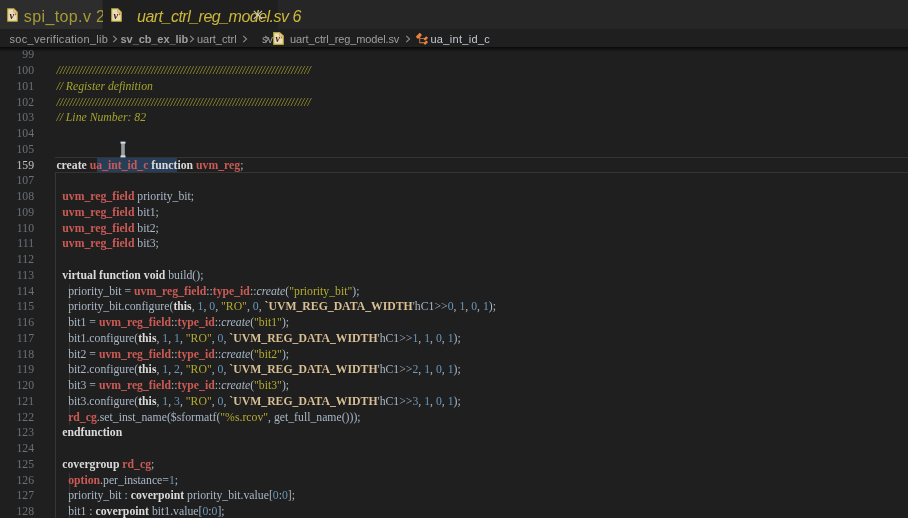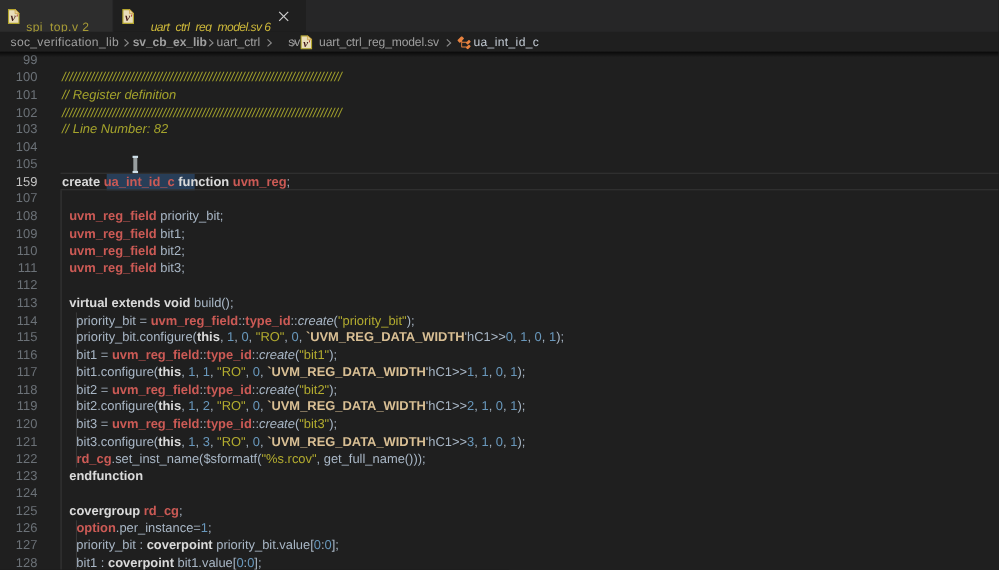--- a/index.html
+++ b/index.html
@@ -3,35 +3,35 @@
 <meta charset="utf-8">
 <style>
   html,body{margin:0;padding:0;background:#1f1f1f;}
   #app{position:relative;width:908px;height:518px;overflow:hidden;background:#1f1f1f;
        font-family:"Liberation Sans",sans-serif;}
   
   #tabbar{position:absolute;left:0;top:0;width:908px;height:29px;background:#262627;}
   .tab{position:absolute;top:0;height:29px;}
   #tab1{left:0;width:101.5px;background:#2d2d2d;}
   #tab2{left:102.5px;width:175.5px;background:#1f1f1f;}
-  .tablabel{position:absolute;top:19px;font-size:11px;white-space:pre;}
+  .tablabel{position:absolute;top:8px;font-size:16px;white-space:pre;}
   #tab1 .tablabel{left:23.8px;color:#a79b36;letter-spacing:0.38px;}
   #tab2 .tablabel{left:34.5px;color:#cdb83a;letter-spacing:-0.51px;font-style:italic;}
   .ticon{position:absolute;top:7.5px;}
   #tab1 .ticon{left:6.5px;}
   #tab2 .ticon{left:8.5px;}
   
   #crumbs{position:absolute;left:0;top:29px;width:908px;height:18.4px;background:#1f1f1f;}
   .bc{position:absolute;top:3.5px;font-size:11px;color:#9f9f9f;white-space:pre;}
   
   #shadow{position:absolute;left:0;top:47.4px;width:908px;height:5px;
           background:linear-gradient(to bottom,rgba(0,0,0,0.72),rgba(0,0,0,0));}
   
   #editor{position:absolute;left:0;top:47.4px;width:908px;height:471px;}
-  .mono{font-family:Liberation Sans, sans-serif;font-size:11.74px;line-height:15.75px;}
+  .mono{font-family:Liberation Serif, serif;font-size:11.74px;line-height:15.75px;}
   #gutter{position:absolute;left:0;top:0;width:34px;text-align:right;color:#6b7177;white-space:pre;}
   #gutter .cur{color:#c2c2c2;}
   #code{position:absolute;left:56.4px;top:0;white-space:pre;color:#a9b7c6;}
   .k{color:#dadada;font-weight:bold;}
   .t{color:#cb5a55;font-weight:bold;}
   .s{color:#b3ac2f;}
   .n{color:#6897bb;}
   .c{color:#a5a42c;font-style:italic;}
   .m{color:#d9bf94;font-weight:bold;text-align:right;}
   .i{font-style:italic;}
@@ -144,21 +144,21 @@
 <span class="c">// Line Number: 82</span>
 
 
 <span class="k">create</span> <span class="t">ua_int_id_c</span> <span class="k">function</span> <span class="t">uvm_reg</span>;
 
   <span class="t">uvm_reg_field</span> priority_bit;
   <span class="t">uvm_reg_field</span> bit1;
   <span class="t">uvm_reg_field</span> bit2;
   <span class="t">uvm_reg_field</span> bit3;
 
-  <span class="k">virtual extends void</span> build();
+  <span class="k">virtual function void</span> build();
     priority_bit = <span class="t">uvm_reg_field</span>::<span class="t">type_id</span>::<span class="i">create</span>(<span class="s">"priority_bit"</span>);
     priority_bit.configure(<span class="k">this</span>, <span class="n">1</span>, <span class="n">0</span>, <span class="s">"RO"</span>, <span class="n">0</span>, <span class="m">`UVM_REG_DATA_WIDTH</span>'hC1&gt;&gt;<span class="n">0</span>, <span class="n">1</span>, <span class="n">0</span>, <span class="n">1</span>);
     bit1 = <span class="t">uvm_reg_field</span>::<span class="t">type_id</span>::<span class="i">create</span>(<span class="s">"bit1"</span>);
     bit1.configure(<span class="k">this</span>, <span class="n">1</span>, <span class="n">1</span>, <span class="s">"RO"</span>, <span class="n">0</span>, <span class="m">`UVM_REG_DATA_WIDTH</span>'hC1&gt;&gt;<span class="n">1</span>, <span class="n">1</span>, <span class="n">0</span>, <span class="n">1</span>);
     bit2 = <span class="t">uvm_reg_field</span>::<span class="t">type_id</span>::<span class="i">create</span>(<span class="s">"bit2"</span>);
     bit2.configure(<span class="k">this</span>, <span class="n">1</span>, <span class="n">2</span>, <span class="s">"RO"</span>, <span class="n">0</span>, <span class="m">`UVM_REG_DATA_WIDTH</span>'hC1&gt;&gt;<span class="n">2</span>, <span class="n">1</span>, <span class="n">0</span>, <span class="n">1</span>);
     bit3 = <span class="t">uvm_reg_field</span>::<span class="t">type_id</span>::<span class="i">create</span>(<span class="s">"bit3"</span>);
     bit3.configure(<span class="k">this</span>, <span class="n">1</span>, <span class="n">3</span>, <span class="s">"RO"</span>, <span class="n">0</span>, <span class="m">`UVM_REG_DATA_WIDTH</span>'hC1&gt;&gt;<span class="n">3</span>, <span class="n">1</span>, <span class="n">0</span>, <span class="n">1</span>);
     <span class="t">rd_cg</span>.set_inst_name($sformatf(<span class="s">"%s.rcov"</span>, get_full_name()));
   <span class="k">endfunction</span>

